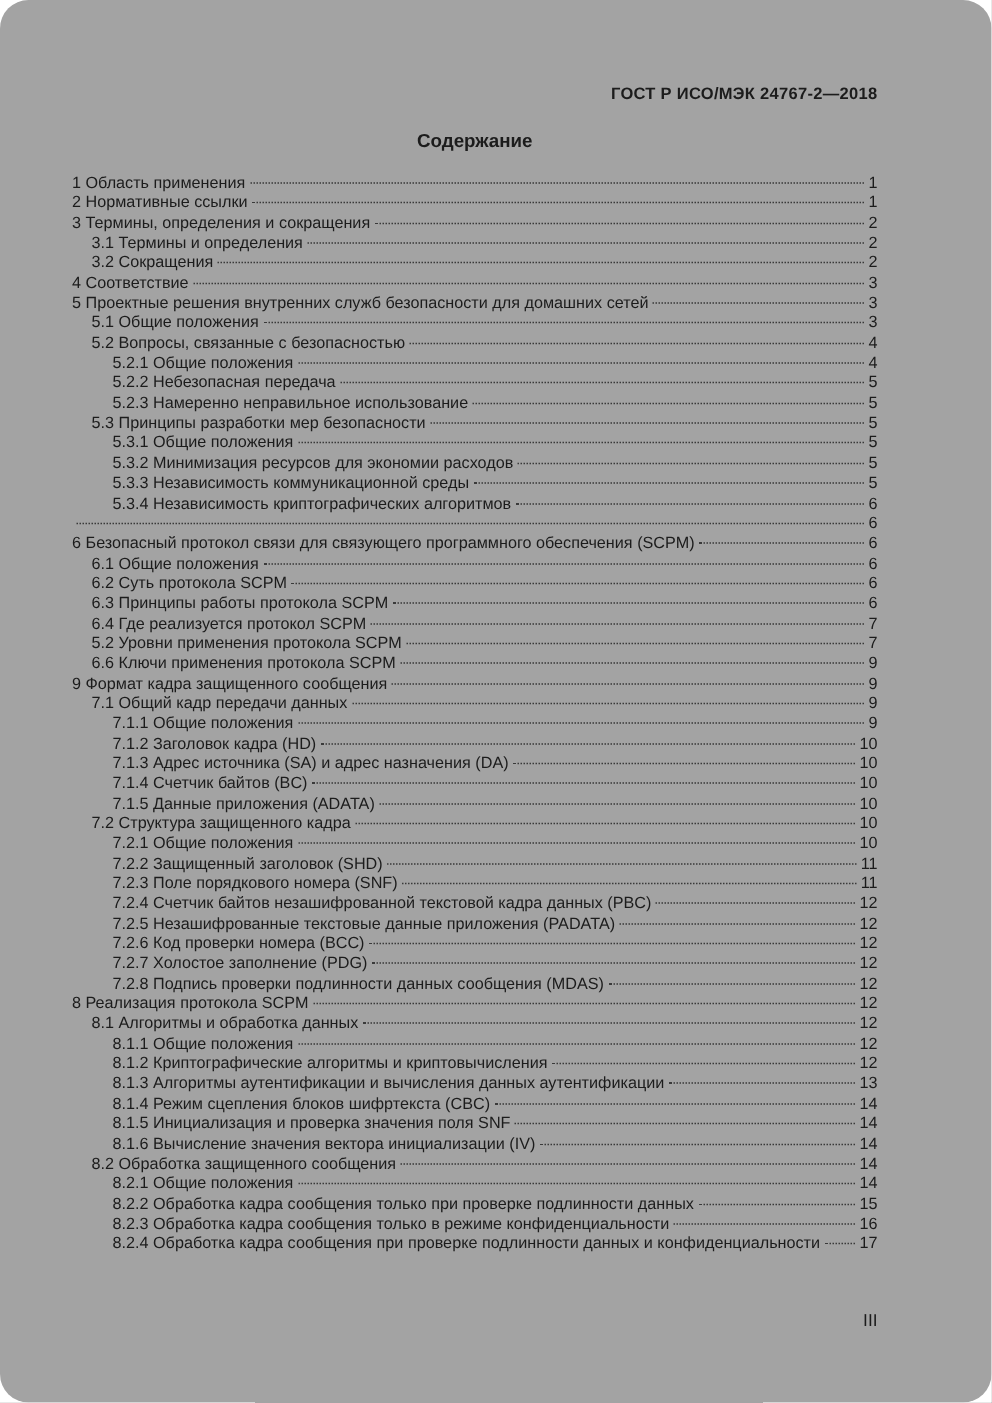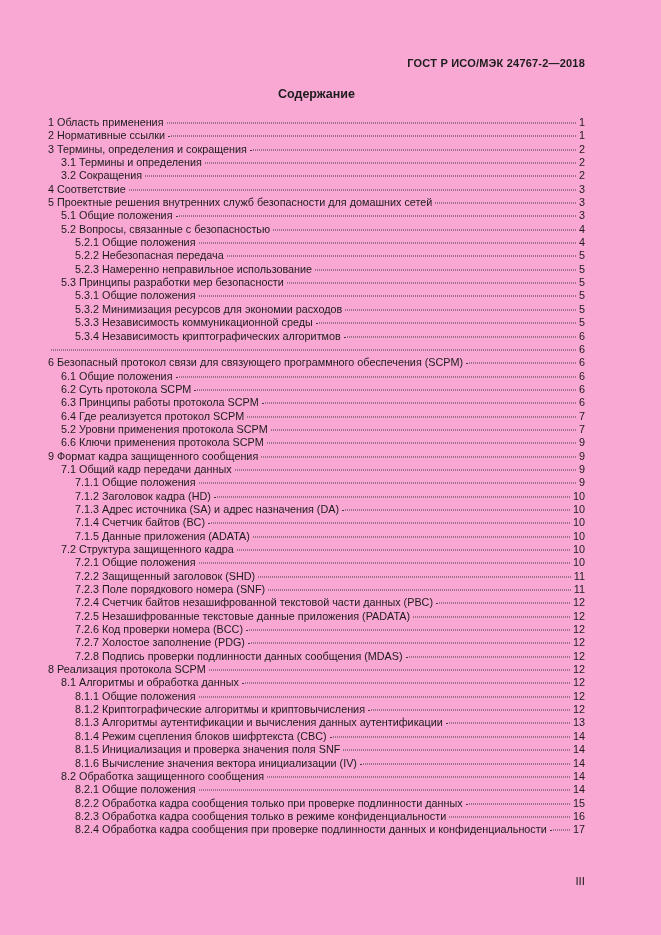--- a/index.html
+++ b/index.html
@@ -6,24 +6,25 @@
     margin: 0;
     padding: 0;
     background: #ffffff;
     font-family: "Liberation Sans", "DejaVu Sans", sans-serif;
     color: #1c1c1c;
   }
   .page {
     position: relative;
     width: 661px;
     height: 935px;
-    background: #f9a8d4;
+    background: #a3a3a3;
     box-sizing: border-box;
     padding: 57px 76px 0 48px;
     overflow: hidden;
+    border-radius: 19px;
   }
   .doc-code {
     text-align: right;
     font-weight: bold;
     font-size: 11px;
     letter-spacing: 0.2px;
     margin-bottom: 18px;
   }
   .toc-heading {
     text-align: center;
@@ -246,21 +247,21 @@
         <span class="toc-label">7.2.2 Защищенный заголовок (SHD)</span>
         <span class="dots"></span>
         <span class="toc-page">11</span>
       </div>
       <div class="toc-entry level-3">
         <span class="toc-label">7.2.3 Поле порядкового номера (SNF)</span>
         <span class="dots"></span>
         <span class="toc-page">11</span>
       </div>
       <div class="toc-entry level-3">
-        <span class="toc-label">7.2.4 Счетчик байтов незашифрованной текстовой части данных (PBC)</span>
+        <span class="toc-label">7.2.4 Счетчик байтов незашифрованной текстовой кадра данных (PBC)</span>
         <span class="dots"></span>
         <span class="toc-page">12</span>
       </div>
       <div class="toc-entry level-3">
         <span class="toc-label">7.2.5 Незашифрованные текстовые данные приложения (PADATA)</span>
         <span class="dots"></span>
         <span class="toc-page">12</span>
       </div>
       <div class="toc-entry level-3">
         <span class="toc-label">7.2.6 Код проверки номера (BCC)</span>

